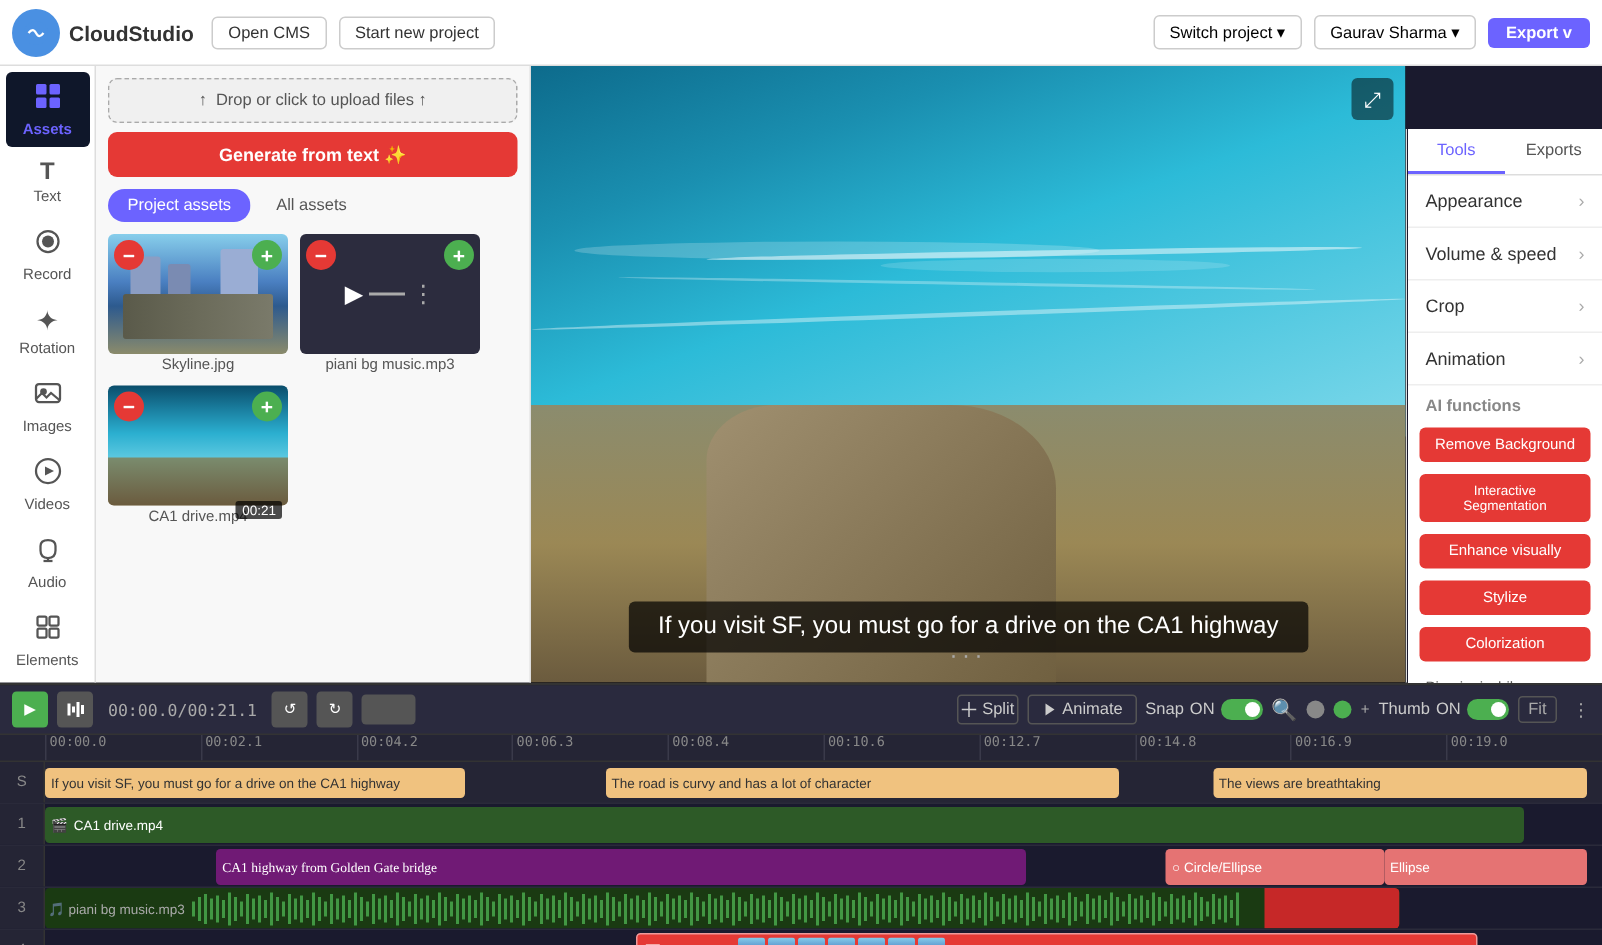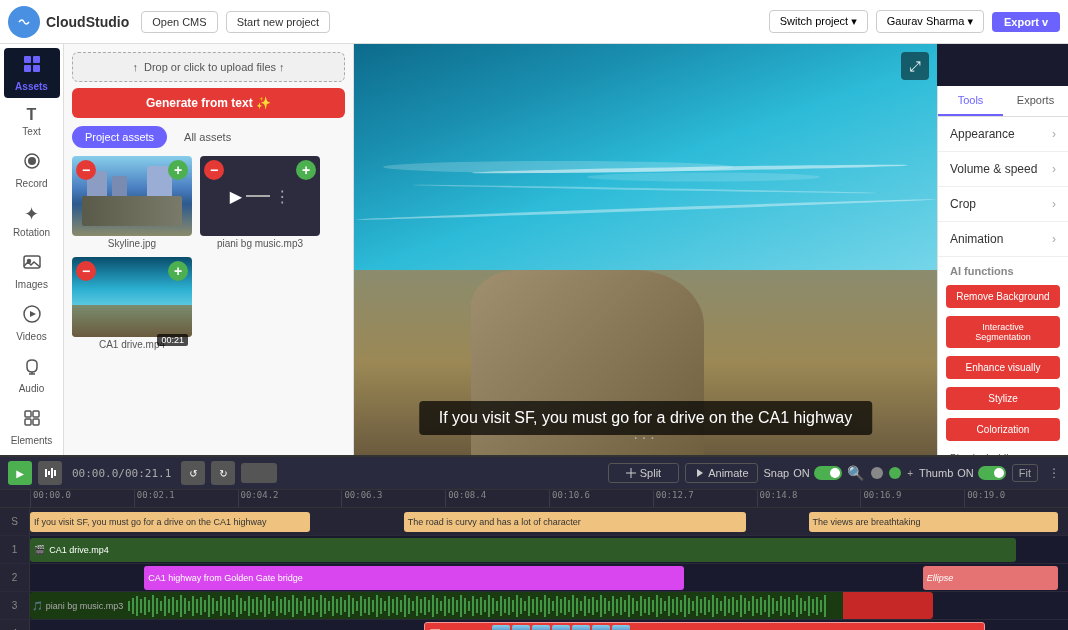--- a/index.html
+++ b/index.html
@@ -66,21 +66,21 @@
     .slider-track { width: 100%; height: 4px; background: #ddd; border-radius: 2px; margin-top: 4px; position: relative; }
     .slider-thumb { width: 12px; height: 12px; background: #4caf50; border-radius: 50%; position: absolute; top: -4px; left: 55%; cursor: pointer; }
 
     
     .timeline { height: 175px; background: #1e1e2e; border-top: 2px solid #333; display: flex; flex-direction: column; }
     .timeline-controls { display: flex; align-items: center; padding: 4px 8px; background: #2a2a3e; gap: 6px; border-bottom: 1px solid #333; }
     .timeline-btn { background: #4caf50; color: white; border: none; border-radius: 3px; width: 24px; height: 24px; cursor: pointer; display: flex; align-items: center; justify-content: center; font-size: 10px; }
     .timeline-btn-secondary { background: #555; color: white; border: none; border-radius: 3px; width: 24px; height: 24px; cursor: pointer; display: flex; align-items: center; justify-content: center; font-size: 10px; }
     .time-display { color: #aaa; font-size: 11px; font-family: monospace; margin: 0 4px; }
     .timeline-spacer { flex: 1; }
-    .split-btn { background: transparent; color: #ccc; border: 1px solid #555; border-radius: 3px; padding: 3px 17px; cursor: pointer; font-size: 11px; display: flex; align-items: center; gap: 4px; }
+    .split-btn { background: transparent; color: #ccc; border: 1px solid #555; border-radius: 3px; padding: 3px 2px; cursor: pointer; font-size: 11px; display: flex; align-items: center; gap: 4px; }
     .animate-btn { background: transparent; color: #ccc; border: 1px solid #555; border-radius: 3px; padding: 3px 8px; cursor: pointer; font-size: 11px; display: flex; align-items: center; gap: 4px; }
     .snap-row { display: flex; align-items: center; gap: 4px; color: #ccc; font-size: 11px; }
     .snap-toggle { width: 28px; height: 14px; background: #555; border-radius: 7px; position: relative; cursor: pointer; }
     .snap-toggle.on { background: #4caf50; }
     .snap-knob { width: 10px; height: 10px; background: white; border-radius: 50%; position: absolute; top: 2px; right: 2px; }
     .zoom-dot { width: 12px; height: 12px; background: #888; border-radius: 50%; cursor: pointer; }
     .zoom-dot.active { background: #4caf50; }
     .thumb-row { display: flex; align-items: center; gap: 4px; color: #ccc; font-size: 11px; justify-content: flex-end; }
     .fit-btn { background: transparent; color: #aaa; border: 1px solid #555; border-radius: 3px; padding: 2px 6px; cursor: pointer; font-size: 11px; }
     .timeline-ruler { display: flex; background: #252535; height: 18px; border-bottom: 1px solid #333; padding-left: 30px; overflow: hidden; }
@@ -409,24 +409,27 @@
         <div class="video-segment" style="left:0%;width:95%;background:#2d5a27;">
           <span>🎬</span>
           <span>CA1 drive.mp4</span>
         </div>
       </div>
     </div>
 
     <div class="track video-track-bg">
       <div class="track-label">2</div>
       <div class="track-content">
-        <div class="video-segment" style="left:11%;width:52%;background:#d946ef;">
+        <div class="video-segment" style="left:11%;width:52%;background:#701a75;font-family:Liberation Serif, serif;">
           <span>CA1 highway from Golden Gate bridge</span>
         </div>
-        <div class="ellipse-segment" style="left:86%;width:13%;font-style:italic;">
+        <div class="ellipse-segment" style="left:72%;width:14%;">
+          <span>○ Circle/Ellipse</span>
+        </div>
+        <div class="ellipse-segment" style="left:86%;width:13%;">
           <span>Ellipse</span>
         </div>
       </div>
     </div>
 
     <div class="track audio-track-bg">
       <div class="track-label">3</div>
       <div class="track-content">
         <div class="audio-waveform" style="left:0%;width:87%;background:#1a3a12;">
           <div style="display:flex;align-items:center;height:100%;padding:1px 2px;gap:1px;overflow:hidden;">

